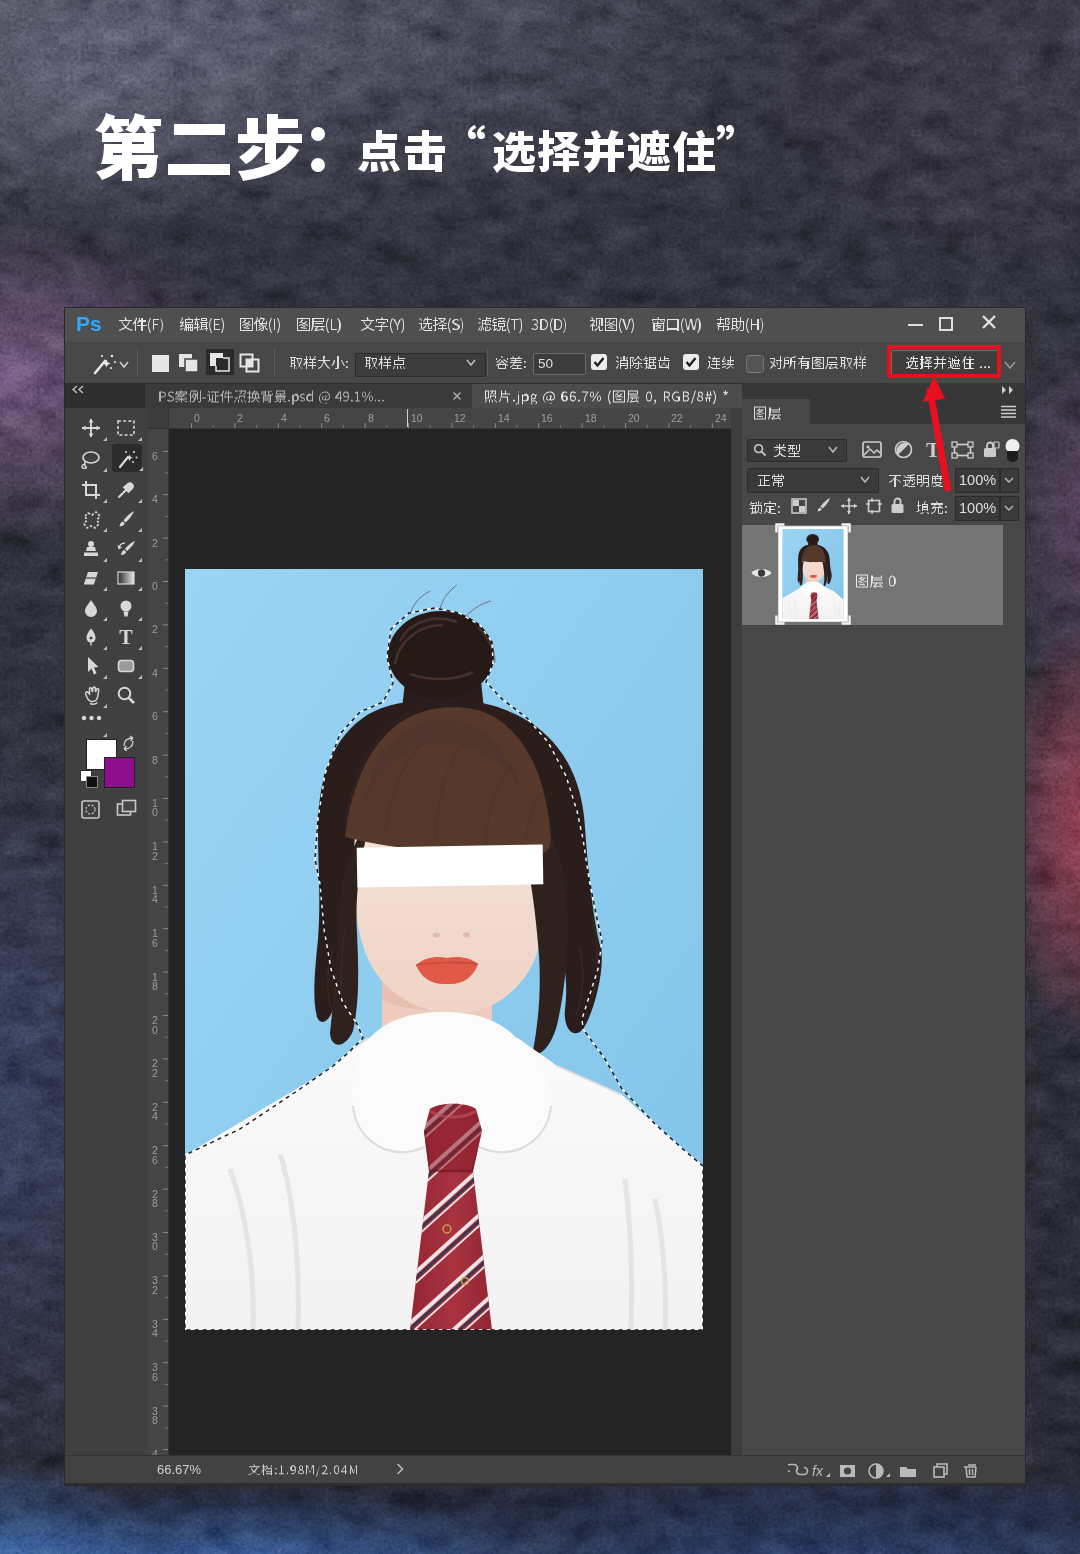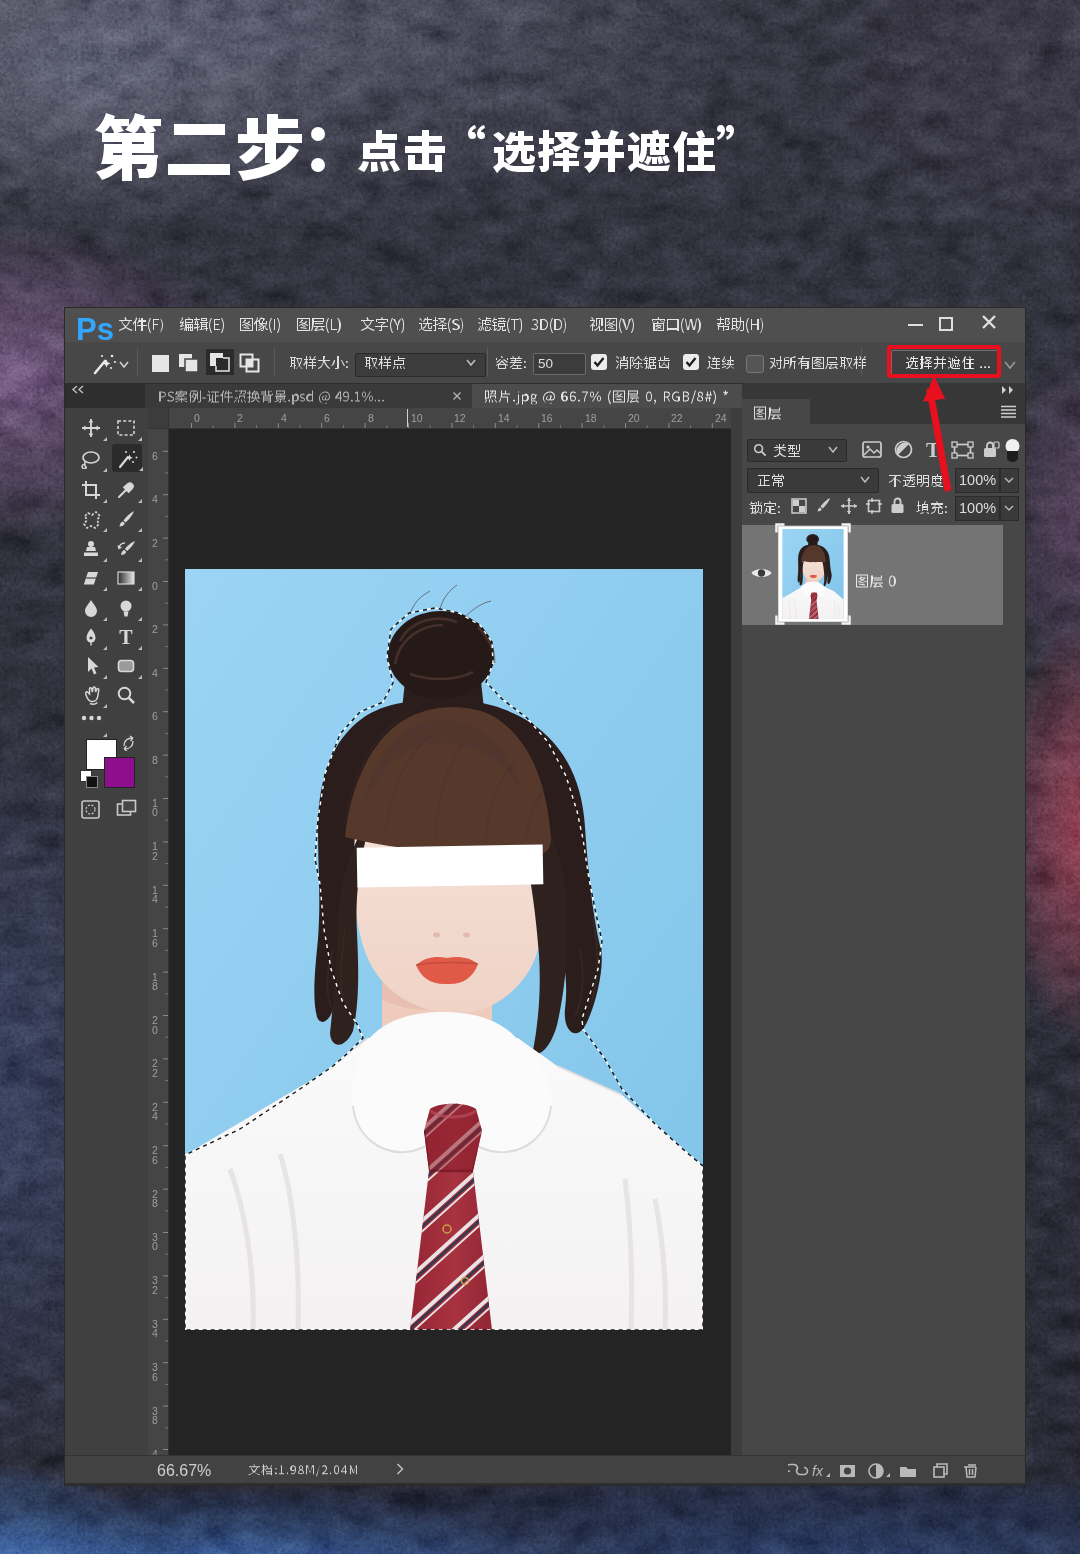--- a/index.html
+++ b/index.html
@@ -60,21 +60,21 @@
     <path d="M34 -35 33 -38C29 -37 26 -33 26 -29C26 -26 28 -24 30 -24C33 -24 34 -25 34 -27C34 -29 33 -31 31 -31C30 -31 30 -31 30 -31C30 -32 31 -34 34 -35ZM43 -35 42 -38C38 -37 35 -33 35 -29C35 -26 37 -24 39 -24C42 -24 43 -25 43 -27C43 -29 42 -31 40 -31C40 -31 39 -31 39 -31C39 -32 40 -34 43 -35Z" fill="#ffffff"></path>
   </svg>
 <svg style="position:absolute;left:492px;top:124px;" width="225" height="57" viewBox="0 -44 225 57">
     <path d="M1 -33C4 -31 7 -28 8 -26L13 -30C12 -32 9 -35 6 -36ZM12 -21H2V-15H6V-5C5 -4 3 -2 1 -1L5 5C8 2 10 -1 12 -1C13 -1 14 1 16 2C19 3 22 4 28 4C32 4 38 4 41 4C41 2 42 -1 43 -3C39 -2 32 -2 28 -2C24 -2 20 -2 17 -3C24 -7 26 -11 27 -17H29V-11C29 -6 30 -4 35 -4C36 -4 37 -4 38 -4C41 -4 43 -5 43 -11C41 -12 39 -13 38 -14C38 -10 37 -9 37 -9C37 -9 36 -9 36 -9C35 -9 35 -10 35 -11V-17H42V-23H32V-27H41V-32H32V-37H26V-32H23C23 -33 24 -34 24 -35L18 -36C17 -32 15 -29 13 -26C14 -26 17 -24 18 -23C19 -24 20 -25 21 -27H26V-23H14V-17H21C20 -14 19 -11 13 -9C14 -8 16 -5 17 -4L17 -4C15 -5 14 -6 12 -6Z M51 -38V-30H47V-24H51V-17C49 -17 47 -16 46 -16L47 -10L51 -11V-2C51 -2 51 -2 50 -2C50 -2 48 -2 47 -2C48 0 49 3 49 4C52 4 54 4 55 3C57 2 57 0 57 -2V-12L62 -14L61 -19L57 -19V-24H62V-30H57V-38ZM77 -31C76 -30 75 -29 74 -28C73 -29 72 -30 71 -31ZM63 -36V-31H65C67 -28 68 -27 70 -25C67 -23 63 -22 60 -21C61 -20 63 -17 63 -16C67 -17 71 -19 74 -21C77 -19 81 -17 85 -16C86 -17 87 -20 89 -21C85 -22 82 -23 79 -25C82 -27 84 -31 86 -34L82 -36L81 -36ZM71 -18V-15H63V-10H71V-7H61V-2H71V4H77V-2H87V-7H77V-10H85V-15H77V-18Z M116 -23V-16H108V-23ZM119 -38C118 -35 117 -32 116 -29H105L109 -31C108 -33 106 -36 105 -38L99 -36C100 -34 101 -31 102 -29H93V-23H101V-16V-16H92V-10H100C99 -7 97 -3 92 -1C94 0 96 3 97 5C104 1 107 -5 108 -10H116V4H123V-10H132V-16H123V-23H131V-29H123C124 -31 125 -34 127 -36Z M136 -33C139 -31 142 -27 143 -25L148 -29C147 -31 144 -34 141 -36ZM155 -12C155 -10 154 -7 152 -6L156 -3C158 -5 159 -8 160 -11ZM160 -11C160 -9 160 -6 160 -4L165 -4C165 -6 165 -9 165 -11ZM165 -11C166 -9 166 -6 167 -4L171 -5C171 -7 170 -10 169 -12ZM170 -11C171 -9 173 -6 173 -4L178 -6C177 -8 176 -11 175 -13ZM160 -37 161 -34H149V-25C149 -20 149 -15 147 -11V-23H136V-17H141V-5C139 -4 137 -2 136 -1L139 4C141 2 144 -1 145 -1C146 -1 148 0 150 1C153 3 157 3 162 3C167 3 174 3 176 3C177 1 177 -1 178 -3C174 -2 167 -2 163 -2C158 -2 154 -2 151 -4C149 -4 148 -5 147 -5V-7C148 -6 150 -6 150 -5C154 -9 155 -15 155 -21H158V-13H173V-21H177V-25H173V-29H167V-25H164V-29H158V-25H155V-29H177V-34H167C167 -35 166 -37 166 -38ZM167 -21V-18H164V-21Z M195 -3V3H223V-3H212V-11H221V-17H212V-23H222V-30H209L213 -31C213 -33 211 -36 210 -38L204 -36C205 -34 206 -31 207 -30H195V-23H206V-17H197V-11H206V-3ZM190 -37C188 -31 184 -25 181 -21C182 -20 183 -16 184 -15C185 -15 185 -16 186 -17V4H192V-27C194 -29 195 -33 196 -35Z" fill="#ffffff"></path>
   </svg>
 <svg style="position:absolute;left:716px;top:119px;" width="44" height="57" viewBox="0 -44 44 57">
     <path d="M10 -26 11 -23C15 -25 18 -28 18 -33C18 -36 16 -38 14 -38C11 -38 10 -36 10 -34C10 -32 11 -31 13 -31C14 -31 14 -31 14 -31C14 -30 13 -27 10 -26ZM1 -26 2 -23C6 -25 9 -28 9 -33C9 -36 7 -38 5 -38C2 -38 1 -36 1 -34C1 -32 2 -31 4 -31C4 -31 5 -31 5 -31C5 -30 4 -27 1 -26Z" fill="#ffffff"></path>
   </svg>
 <div class="abs" style="left:65px;top:308px;width:960px;height:1177px;background:#4d4d4d;box-shadow:0 0 0 1px #2a2a2a;"></div>
 <div class="abs" style="left:65px;top:308px;width:960px;height:34px;background:#4f4f4f;border-bottom:1px solid #3a3a3a"></div>
-<div class="abs" style="left:76px;top:312px;width:30px;height:26px;color:#33a7ff;font-size:31px;font-weight:bold;letter-spacing:0">Ps</div>
+<div class="abs" style="left:76px;top:312px;width:30px;height:26px;color:#33a7ff;font-size:21px;font-weight:bold;letter-spacing:0">Ps</div>
 <svg style="position:absolute;left:118px;top:315px;" width="45" height="20" viewBox="0 -15 45 20">
     <path d="M6 -12C7 -12 7 -11 7 -10L9 -10C8 -11 8 -12 8 -13ZM1 -10V-9H3C4 -7 5 -5 7 -3C5 -2 3 -1 1 0C1 0 1 1 1 1C4 0 6 -1 8 -2C9 -1 11 0 14 1C14 1 14 0 15 0C12 -1 10 -2 8 -3C10 -5 11 -6 12 -9H14V-10ZM8 -4C6 -5 5 -7 4 -9H11C10 -7 9 -5 8 -4Z M19 -5V-4H23V1H25V-4H29V-5H25V-8H28V-10H25V-12H23V-10H21C22 -10 22 -11 22 -12L21 -12C21 -10 20 -8 19 -7C19 -7 20 -6 20 -6C20 -7 21 -8 21 -8H23V-5ZM18 -13C18 -10 16 -8 15 -7C15 -6 15 -6 16 -5C16 -6 16 -7 17 -7V1H18V-9C19 -10 19 -11 19 -12Z M32 3 33 3C32 0 31 -2 31 -5C31 -7 32 -10 33 -12L32 -12C31 -10 30 -8 30 -5C30 -2 31 1 32 3Z M35 0H36V-5H40V-6H36V-10H41V-11H35Z M42 3C44 1 45 -2 45 -5C45 -8 44 -10 42 -12L42 -12C43 -10 44 -7 44 -5C44 -2 43 0 42 3Z" fill="#e3e3e3"></path>
   </svg>
 <svg style="position:absolute;left:179px;top:315px;" width="46" height="20" viewBox="0 -15 46 20">
     <path d="M1 -1 1 0C2 -0 4 -1 5 -2L5 -2C3 -2 2 -1 1 -1ZM1 -6C1 -6 1 -7 3 -7C3 -6 2 -5 2 -5C1 -4 1 -4 1 -4C1 -3 1 -3 1 -3C1 -3 2 -3 5 -4C5 -4 5 -4 5 -5L3 -4C4 -6 5 -7 5 -9L5 -9C4 -9 4 -8 4 -8L2 -8C3 -9 4 -11 4 -12L3 -13C3 -11 2 -9 1 -8C1 -8 1 -7 1 -7C1 -7 1 -7 1 -6ZM9 -5V-3H8V-5ZM10 -5H11V-3H10ZM7 -6V1H8V-2H9V1H10V-2H11V1H12V-2H13V0C13 0 13 0 13 0C13 0 13 0 12 0C12 0 12 1 12 1C13 1 13 1 14 1C14 1 14 1 14 0V-6L13 -6ZM12 -5H13V-3H12ZM9 -12C9 -12 10 -11 10 -11H6V-8C6 -5 6 -2 5 0C5 0 5 1 6 1C7 -1 7 -5 7 -7H14V-11H11C11 -11 10 -12 10 -13ZM7 -10H13V-8H7Z M23 -11H27V-10H23ZM22 -12V-9H28V-12ZM16 -5C16 -5 16 -5 17 -5H18V-3L15 -3L15 -1L18 -2V1H19V-2L21 -3L21 -4L19 -3V-5H20V-6H19V-9H18V-6H17C17 -7 17 -8 18 -10H21V-11H18C18 -11 18 -12 18 -12L17 -13C17 -12 17 -11 17 -11H15V-10H17C16 -9 16 -8 16 -7C16 -7 16 -6 15 -6C15 -6 16 -5 16 -5ZM27 -7V-6H23V-7ZM20 -1 21 -0 27 -1V1H28V-1L29 -1L29 -2L28 -2V-7H29V-8H21V-7H22V-1ZM27 -5V-4H23V-5ZM27 -3V-2L23 -1V-3Z M32 3 33 3C32 0 31 -2 31 -5C31 -7 32 -10 33 -12L32 -12C31 -10 30 -8 30 -5C30 -2 31 1 32 3Z M35 0H41V-1H36V-5H40V-6H36V-10H41V-11H35Z M43 3C44 1 45 -2 45 -5C45 -8 44 -10 43 -12L42 -12C43 -10 44 -7 44 -5C44 -2 43 0 42 3Z" fill="#e3e3e3"></path>
   </svg>
 <svg style="position:absolute;left:239px;top:315px;" width="42" height="20" viewBox="0 -15 42 20">
     <path d="M6 -4C7 -4 8 -3 9 -3L10 -4C9 -4 7 -5 6 -5ZM4 -2C6 -2 9 -1 10 -1L11 -2C9 -2 7 -3 5 -3ZM1 -12V1H2V1H13V1H14V-12ZM2 -0V-11H13V-0ZM6 -11C5 -9 4 -8 3 -7C3 -7 4 -7 4 -7C4 -7 5 -7 5 -8C6 -7 6 -7 7 -7C5 -6 4 -5 3 -5C3 -5 3 -5 3 -4C5 -5 6 -5 8 -6C9 -5 10 -5 12 -4C12 -5 12 -5 12 -5C11 -6 10 -6 9 -6C10 -7 11 -8 11 -9L11 -9L10 -9H7C7 -10 7 -10 7 -10ZM6 -8 6 -9H10C9 -8 8 -7 8 -7C7 -7 6 -8 6 -8Z M22 -11H24C24 -10 24 -10 24 -9H21C21 -10 21 -10 22 -11ZM22 -13C21 -11 20 -10 18 -9C18 -8 19 -8 19 -8C19 -8 20 -8 20 -9V-6H22C21 -6 20 -5 19 -4C19 -4 19 -4 19 -4C21 -4 22 -5 22 -5C23 -5 23 -5 23 -5C22 -4 20 -3 19 -2C19 -2 19 -2 19 -2C21 -2 22 -3 23 -4C24 -4 24 -3 24 -3C23 -2 20 -1 19 -0C19 0 19 0 19 1C21 0 23 -1 24 -2C24 -1 24 -0 24 -0C23 0 23 0 23 0C23 0 22 0 22 0C22 0 22 1 22 1C23 1 23 1 23 1C24 1 24 1 24 1C25 0 25 -2 25 -3L26 -3C26 -2 27 -0 28 0C28 0 29 -0 29 -1C28 -1 27 -2 26 -4C27 -4 28 -5 28 -5L27 -6C27 -5 25 -4 25 -4C24 -5 24 -5 23 -6L23 -6H28V-9H25C25 -10 26 -11 26 -11L25 -12L25 -12H22L23 -12ZM21 -9H23C23 -8 23 -8 23 -7H21ZM24 -9H27V-7H24C24 -8 24 -8 24 -9ZM18 -13C18 -10 16 -8 15 -7C15 -6 15 -6 15 -5C16 -6 16 -6 17 -7V1H18V-9C18 -10 19 -11 19 -12Z M32 3 33 3C32 0 31 -2 31 -5C31 -7 32 -10 33 -12L32 -12C31 -10 30 -8 30 -5C30 -2 31 1 32 3Z M35 0H36V-11H35Z M39 3C40 1 41 -2 41 -5C41 -8 40 -10 39 -12L38 -12C39 -10 40 -7 40 -5C40 -2 39 0 38 3Z" fill="#e3e3e3"></path>
   </svg>
 <svg style="position:absolute;left:296px;top:315px;" width="45" height="20" viewBox="0 -15 45 20">
@@ -669,21 +669,21 @@
   </svg>
 <svg class="abs" style="left:775px;top:523px" width="76" height="102" viewBox="0 0 80 106" preserveAspectRatio="none">
     <g stroke="#f2f2f2" stroke-width="2.5" fill="none">
       <path d="M1.5 10 V1.5 H10 M70 1.5 H78.5 V10 M78.5 96 V104.5 H70 M10 104.5 H1.5 V96"></path>
     </g>
   </svg>
 <svg style="position:absolute;left:855px;top:572px;" width="41" height="19" viewBox="0 -14.5 41 19">
     <path d="M5 -4C7 -4 8 -3 9 -3L9 -4C9 -4 7 -4 6 -5ZM4 -2C6 -2 8 -1 10 -1L10 -2C9 -2 6 -3 4 -3ZM1 -12V1H2V1H12V1H13V-12ZM2 -0V-11H12V-0ZM6 -10C5 -9 4 -8 3 -7C3 -7 3 -7 4 -7C4 -7 4 -7 5 -8C5 -7 6 -7 6 -6C5 -6 4 -5 3 -5C3 -5 3 -4 3 -4C4 -4 6 -5 7 -6C9 -5 10 -5 11 -4C11 -5 12 -5 12 -5C11 -5 9 -6 8 -6C9 -7 10 -8 11 -9L10 -9L10 -9H6C7 -9 7 -10 7 -10ZM5 -8 6 -8H9C9 -8 8 -7 7 -7C7 -7 6 -8 5 -8Z M19 -7V-6H27V-7ZM18 -11H26V-9H18ZM16 -11V-7C16 -5 16 -2 15 1C15 1 16 1 16 1C17 -1 18 -5 18 -7V-8H27V-11ZM19 1C19 1 20 1 26 0C26 1 27 1 27 1L28 1C27 -0 26 -2 25 -3L24 -2C25 -2 25 -1 26 -1L20 -0C21 -1 22 -2 22 -3H28V-4H18V-3H21C20 -2 19 -1 19 -1C19 -0 19 -0 18 -0C18 0 19 1 19 1Z M37 0C39 0 41 -2 41 -5C41 -9 39 -11 37 -11C35 -11 34 -9 34 -5C34 -2 35 0 37 0ZM37 -1C36 -1 35 -2 35 -5C35 -8 36 -10 37 -10C39 -10 39 -8 39 -5C39 -2 39 -1 37 -1Z" fill="#e8e8e8"></path>
   </svg>
 <div class="abs" style="left:65px;top:1455px;width:960px;height:28px;background:#424242;border-top:1px solid #333"></div>
-<div class="abs" style="left:157px;top:1462px;color:#cfcfcf;font-size:16px">66.67%</div>
+<div class="abs" style="left:157px;top:1462px;color:#cfcfcf;font-size:13px">66.67%</div>
 <svg style="position:absolute;left:248px;top:1462px;" width="111" height="16" viewBox="0 -12.2 111 16">
     <path d="M5 -10C6 -9 6 -9 6 -8L7 -8C7 -9 6 -10 6 -10ZM1 -8V-7H3C3 -5 4 -4 5 -2C4 -1 2 -0 0 0C1 0 1 1 1 1C3 0 5 -1 6 -2C8 -1 9 0 11 1C11 1 12 0 12 0C10 -0 8 -1 7 -2C8 -4 9 -5 10 -7H12V-8ZM6 -3C5 -4 4 -6 3 -7H9C8 -6 7 -4 6 -3Z M23 -9C23 -9 23 -7 22 -7L23 -6C23 -7 24 -8 24 -9ZM18 -9C18 -8 19 -7 19 -6L20 -7C20 -7 19 -9 19 -9ZM15 -10V-8H14V-7H15C15 -5 14 -3 13 -2C13 -2 14 -2 14 -1C14 -2 15 -4 15 -5V1H16V-5C17 -5 17 -4 17 -3L18 -4C18 -4 17 -6 16 -6V-7H18V-8H16V-10ZM18 -1V0H23V1H24V-6H21V-10H21V-6H18V-5H23V-3H18V-2H23V-1Z M28 -5C28 -5 29 -5 29 -6C29 -6 28 -6 28 -6C27 -6 27 -6 27 -6C27 -5 27 -5 28 -5ZM28 0C28 0 29 -0 29 -1C29 -1 28 -2 28 -2C27 -2 27 -1 27 -1C27 -0 27 0 28 0Z M31 0H36V-1H34V-9H34C33 -9 32 -8 32 -8V-8H33V-1H31Z M39 0C40 0 40 -0 40 -1C40 -1 40 -2 39 -2C39 -2 39 -1 39 -1C39 -0 39 0 39 0Z M45 0C46 0 48 -1 48 -5C48 -8 47 -9 45 -9C44 -9 42 -8 42 -6C42 -4 43 -3 45 -3C46 -3 46 -4 47 -4C47 -2 46 -1 45 -1C44 -1 44 -1 43 -1L43 -1C43 -0 44 0 45 0ZM47 -5C46 -5 46 -4 45 -4C44 -4 44 -5 44 -6C44 -7 44 -8 45 -8C46 -8 47 -7 47 -5Z M53 0C55 0 56 -1 56 -2C56 -3 55 -4 54 -5V-5C55 -5 55 -6 55 -7C55 -8 54 -9 53 -9C52 -9 51 -8 51 -7C51 -6 51 -5 52 -5V-5C51 -4 50 -3 50 -2C50 -1 51 0 53 0ZM54 -5C52 -5 52 -6 52 -7C52 -8 52 -8 53 -8C54 -8 54 -8 54 -7C54 -6 54 -5 54 -5ZM53 -1C52 -1 51 -1 51 -2C51 -3 52 -4 52 -4C54 -4 55 -3 55 -2C55 -1 54 -1 53 -1Z M58 0H59V-5C59 -6 59 -7 59 -8H59L60 -6L62 -1H62L64 -6L65 -8H65C65 -7 65 -6 65 -5V0H66V-9H64L63 -4C63 -4 62 -3 62 -2H62C62 -3 62 -4 61 -4L60 -9H58Z M68 2H69L72 -10H72Z M74 0H80V-1H77C77 -1 76 -1 76 -1C78 -3 79 -5 79 -6C79 -8 78 -9 77 -9C75 -9 75 -9 74 -8L75 -7C75 -8 76 -8 76 -8C77 -8 78 -7 78 -6C78 -5 77 -3 74 -1Z M83 0C83 0 83 -0 83 -1C83 -1 83 -2 83 -2C82 -2 82 -1 82 -1C82 -0 82 0 83 0Z M89 0C90 0 91 -1 91 -5C91 -8 90 -9 89 -9C87 -9 86 -8 86 -5C86 -1 87 0 89 0ZM89 -1C88 -1 87 -2 87 -5C87 -7 88 -8 89 -8C90 -8 90 -7 90 -5C90 -2 90 -1 89 -1Z M97 0H98V-2H99V-3H98V-9H97L93 -3V-2H97ZM97 -3H94L96 -6C96 -7 97 -7 97 -8H97C97 -7 97 -7 97 -6Z M102 0H103V-5C103 -6 102 -7 102 -8H102L103 -6L105 -1H106L107 -6L108 -8H108C108 -7 108 -6 108 -5V0H109V-9H108L106 -4C106 -4 106 -3 105 -2H105C105 -3 105 -4 105 -4L103 -9H102Z" fill="#cfcfcf"></path>
   </svg>
 <svg class="abs" style="left:396px;top:1463px" width="8" height="12" viewBox="0 0 8 12">
     <path d="M1.5 1 L6.5 6 L1.5 11" fill="none" stroke="#bbb" stroke-width="1.6"></path>
   </svg>
 <svg class="abs" style="left:788px;top:1462px" width="200" height="18" viewBox="0 0 200 18">
 <g stroke="#b9b9b9" stroke-width="1.6" fill="none">
 <path d="M2 11 a3.5 3.5 0 0 1 0 -7 l4 0 a3.5 3.5 0 0 1 2 6.3 M16 7 a3.5 3.5 0 0 1 0 7 l-4 0 a3.5 3.5 0 0 1 -2 -6.3" transform="translate(0,-1.5)"></path>
 </g>

